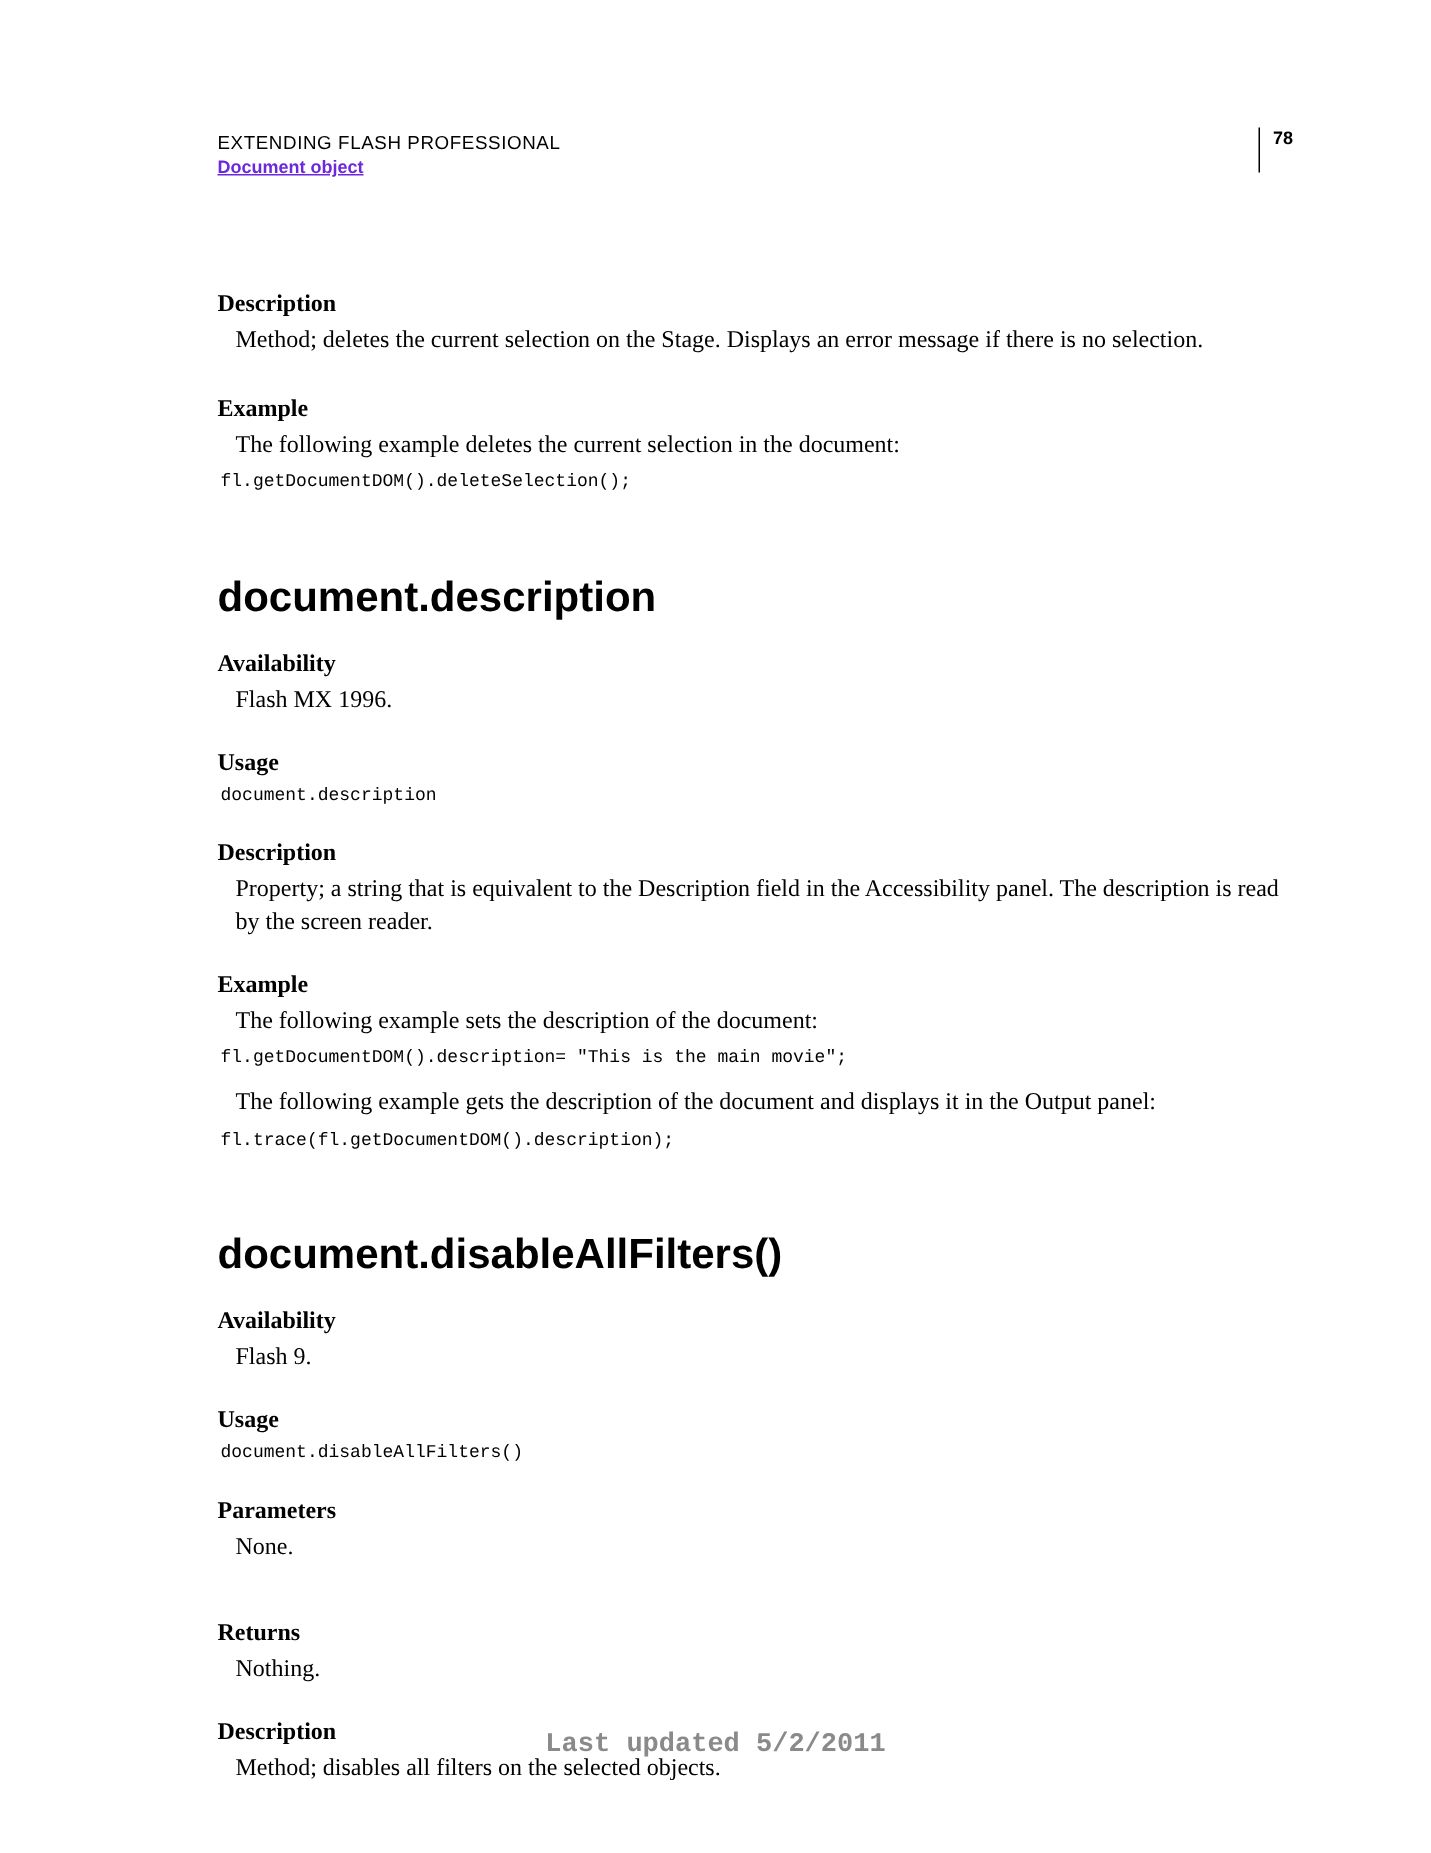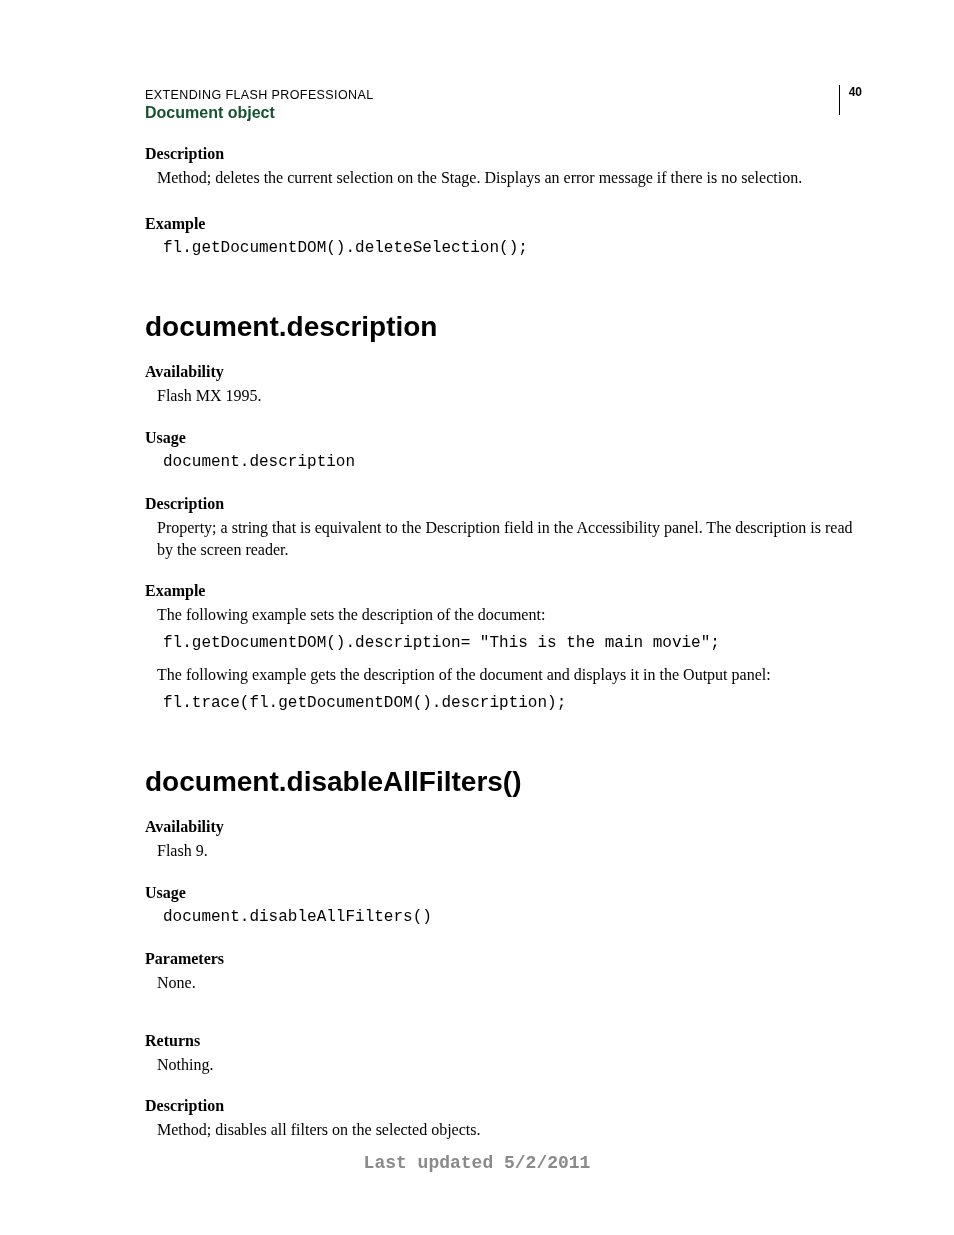--- a/index.html
+++ b/index.html
@@ -11,34 +11,35 @@
   }
   .page {
     width: 954px;
     height: 1235px;
     position: relative;
     box-sizing: border-box;
     padding: 88px 92px 0 145px;
   }
   .header {
     position: relative;
-    margin-bottom: 23px;
+    margin-bottom: 76px;
   }
   .header-title {
     font-family: "Myriad Pro", "Helvetica Neue", Arial, sans-serif;
     font-size: 12.5px;
     letter-spacing: 0.4px;
     color: #000;
   }
   .header-sub {
     font-family: "Myriad Pro", "Helvetica Neue", Arial, sans-serif;
-    font-size: 16px;
+    font-size: 12px;
     font-weight: 700;
-    color: #14532d;
+    color: #6d28d9;
     margin-top: 2px;
+    text-decoration: underline;
   }
   .page-number {
     position: absolute;
     top: -3px;
     right: 0;
     font-family: "Myriad Pro", "Helvetica Neue", Arial, sans-serif;
     font-size: 12px;
     font-weight: 700;
     color: #000;
   }
@@ -58,23 +59,23 @@
     margin-bottom: 4px;
   }
   .body-text {
     font-family: "Minion Pro", "Times New Roman", Georgia, serif;
     font-size: 16px;
     line-height: 1.35;
     margin: 0 0 6px 12px;
   }
   .code {
     font-family: "Courier New", Courier, monospace;
-    font-size: 16px;
+    font-size: 12px;
     line-height: 1.4;
-    margin: 4px 0 6px 18px;
+    margin: 4px 0 6px 2px;
     white-space: pre;
   }
   h2.api-heading {
     font-family: "Myriad Pro", "Helvetica Neue", Arial, sans-serif;
     font-weight: 700;
     font-size: 28px;
     margin: 52px 0 20px 0;
     color: #000;
   }
   .footer {
@@ -91,33 +92,34 @@
 </style>
 </head>
 <body>
 
 <div class="page">
 
   <div class="header">
     <div class="header-title">EXTENDING FLASH PROFESSIONAL</div>
     <div class="header-sub">Document object</div>
     <div class="page-number-rule"></div>
-    <div class="page-number">40</div>
+    <div class="page-number">78</div>
   </div>
 
   <div class="section-label">Description</div>
   <p class="body-text">Method; deletes the current selection on the Stage. Displays an error message if there is no selection.</p>
 
   <div class="section-label" style="margin-top:26px;">Example</div>
+  <p class="body-text">The following example deletes the current selection in the document:</p>
   <div class="code">fl.getDocumentDOM().deleteSelection();</div>
 
   <h2 class="api-heading">document.description</h2>
 
   <div class="section-label">Availability</div>
-  <p class="body-text">Flash MX 1995.</p>
+  <p class="body-text">Flash MX 1996.</p>
 
   <div class="section-label" style="margin-top:22px;">Usage</div>
   <div class="code">document.description</div>
 
   <div class="section-label" style="margin-top:22px;">Description</div>
   <p class="body-text">Property; a string that is equivalent to the Description field in the Accessibility panel. The description is read by the screen reader.</p>
 
   <div class="section-label" style="margin-top:22px;">Example</div>
   <p class="body-text">The following example sets the description of the document:</p>
   <div class="code">fl.getDocumentDOM().description= "This is the main movie";</div>

